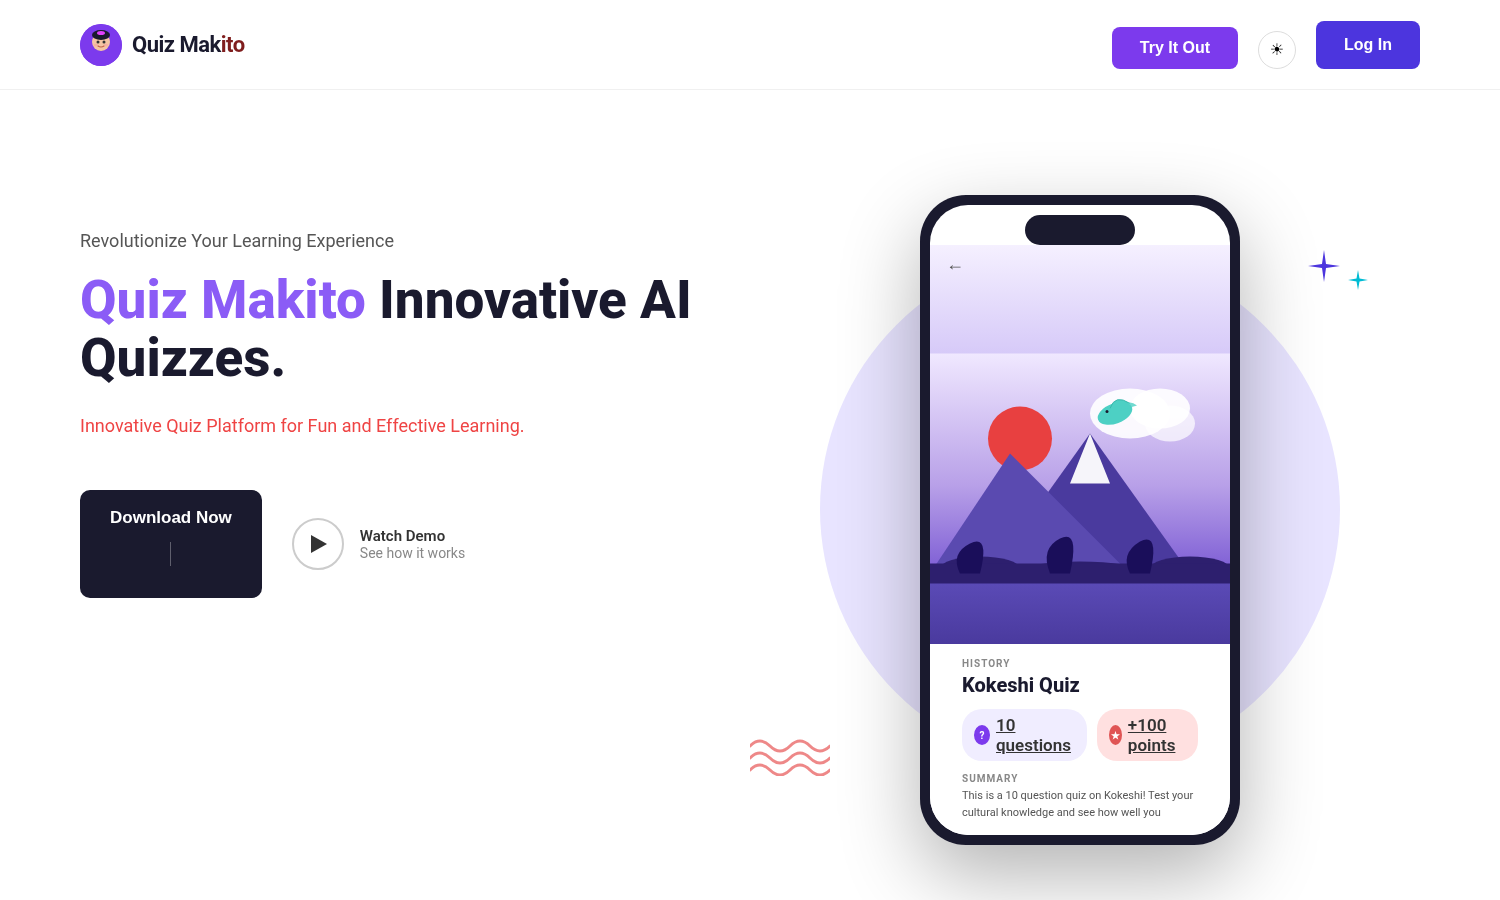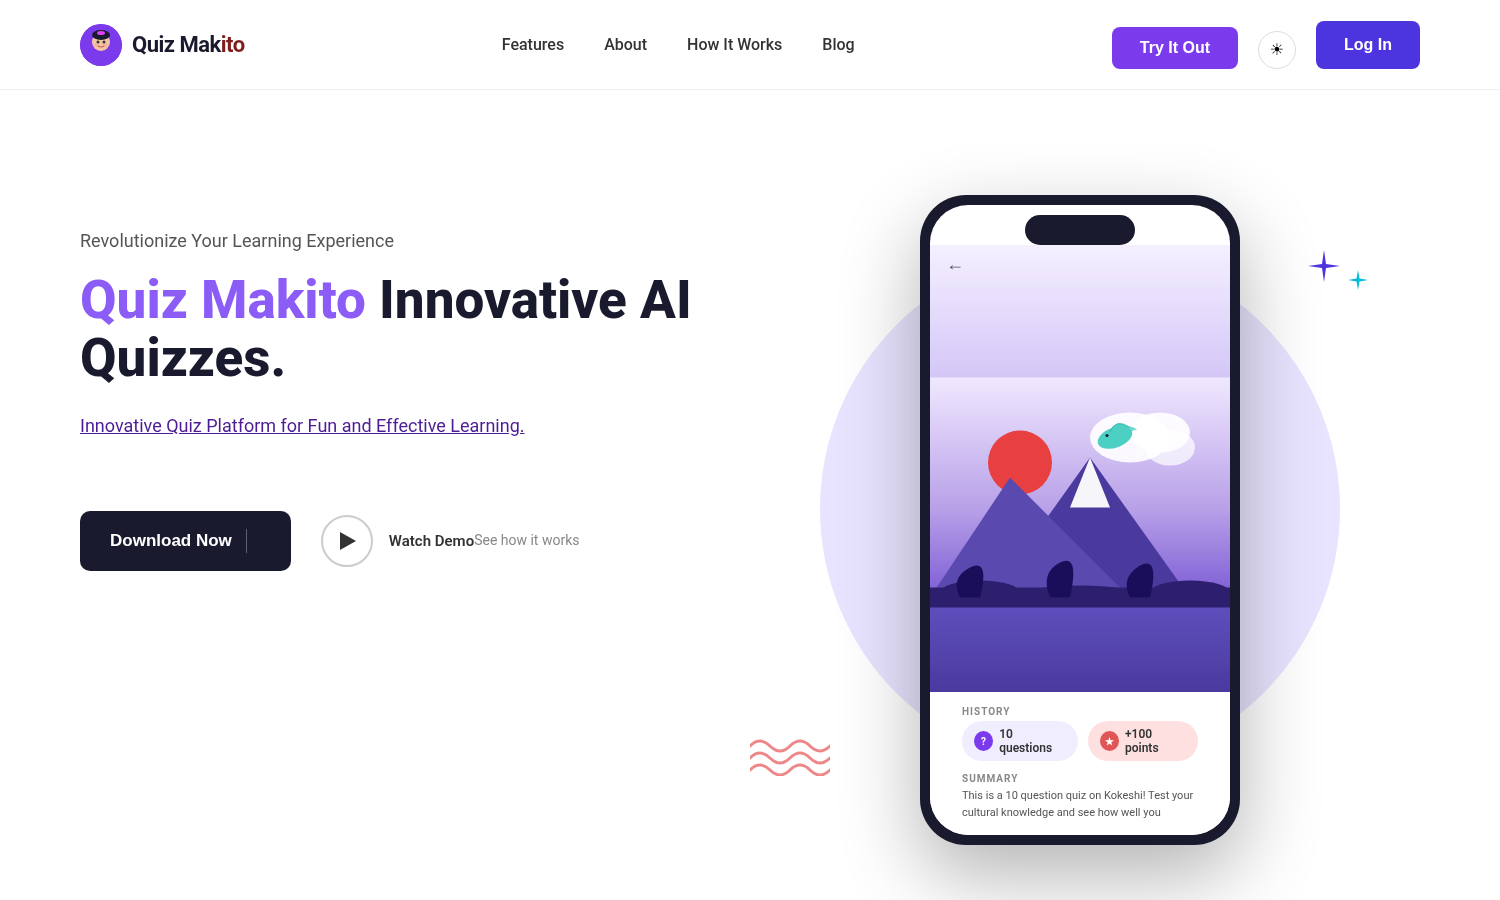--- a/index.html
+++ b/index.html
@@ -143,44 +143,44 @@
       color: #1a1a2e;
       margin-bottom: 24px;
     }
 
     .hero-title .brand {
       color: #8b5cf6;
     }
 
     .hero-description {
       font-size: 18px;
-      color: #4c1d95;
-      margin-bottom: 71px;
+      color: #ef4444;
+      margin-bottom: 50px;
       line-height: 1.6;
-      text-decoration: underline;
     }
 
     .hero-actions {
       display: flex;
       align-items: center;
       gap: 30px;
     }
 
     .btn-download {
       display: flex;
       align-items: center;
       gap: 14px;
       background: #1a1a2e;
       color: white;
       border: none;
       padding: 18px 30px;
       border-radius: 10px;
       font-size: 17px;
       font-weight: 600;
       cursor: pointer;
+      flex-direction: column;
     }
 
     .btn-download .divider {
       width: 1px;
       height: 24px;
       background: rgba(255,255,255,0.3);
     }
 
     .apple-icon {
       font-size: 20px;
@@ -210,21 +210,21 @@
       width: 0;
       height: 0;
       border-top: 9px solid transparent;
       border-bottom: 9px solid transparent;
       border-left: 16px solid #333;
       margin-left: 3px;
     }
 
     .watch-demo-text {
       display: flex;
-      flex-direction: row;
+      flex-direction: column;
     }
 
     .watch-demo-text .line1 {
       font-size: 15px;
       font-weight: 600;
       color: #333;
     }
 
     .watch-demo-text .line2 {
       font-size: 14px;
@@ -402,23 +402,24 @@
       color: white;
       font-size: 10px;
       font-weight: 700;
     }
 
     .stat-icon.red-icon {
       background: #e05555;
     }
 
     .stat-text {
-      font-size: 12px;
+      font-size: 17px;
       font-weight: 600;
       color: #333;
+      text-decoration: underline;
     }
 
     .summary-label {
       font-size: 10px;
       font-weight: 700;
       color: #888;
       letter-spacing: 1px;
       margin-bottom: 4px;
     }
 
@@ -448,26 +449,20 @@
 
         <ellipse cx="16" cy="21" rx="2" ry="1.2" fill="#f5a0a0" opacity="0.6"></ellipse>
         <ellipse cx="26" cy="21" rx="2" ry="1.2" fill="#f5a0a0" opacity="0.6"></ellipse>
 
         <ellipse cx="21" cy="9" rx="4" ry="2" fill="#e040fb"></ellipse>
       </svg>
     </div>
     <span class="logo-text">Quiz Mak<span>ito</span></span>
   </a>
 
-  <ul class="nav-links">
-    <li><a>Features</a></li>
-    <li><a>About</a></li>
-    <li><a>How It Works</a></li>
-    <li><a>Blog</a></li>
-  </ul>
 
   <div class="nav-right">
     <button class="btn-try">Try It Out</button>
     <button class="theme-toggle">
       <span>☀</span>
     </button>
     <button class="btn-login">Log In</button>
   </div>
 </nav>
 
@@ -568,20 +563,21 @@
 
                 <path d="M30 220 Q20 200 40 190 Q60 180 50 220" fill="#1a0e5a"></path>
                 <path d="M120 220 Q110 195 130 185 Q150 175 140 220" fill="#1a0e5a"></path>
                 <path d="M200 220 Q190 200 210 188 Q230 178 220 220" fill="#1a0e5a"></path>
               </svg>
             </div>
           </div>
 
           <div class="phone-bottom">
             <div class="history-label">HISTORY</div>
+            <div class="quiz-title">Kokeshi Quiz</div>
 
             <div class="quiz-stats">
               <div class="stat-badge">
                 <div class="stat-icon">?</div>
                 <span class="stat-text">10 questions</span>
               </div>
               <div class="stat-badge pink">
                 <div class="stat-icon red-icon">★</div>
                 <span class="stat-text">+100 points</span>
               </div>

